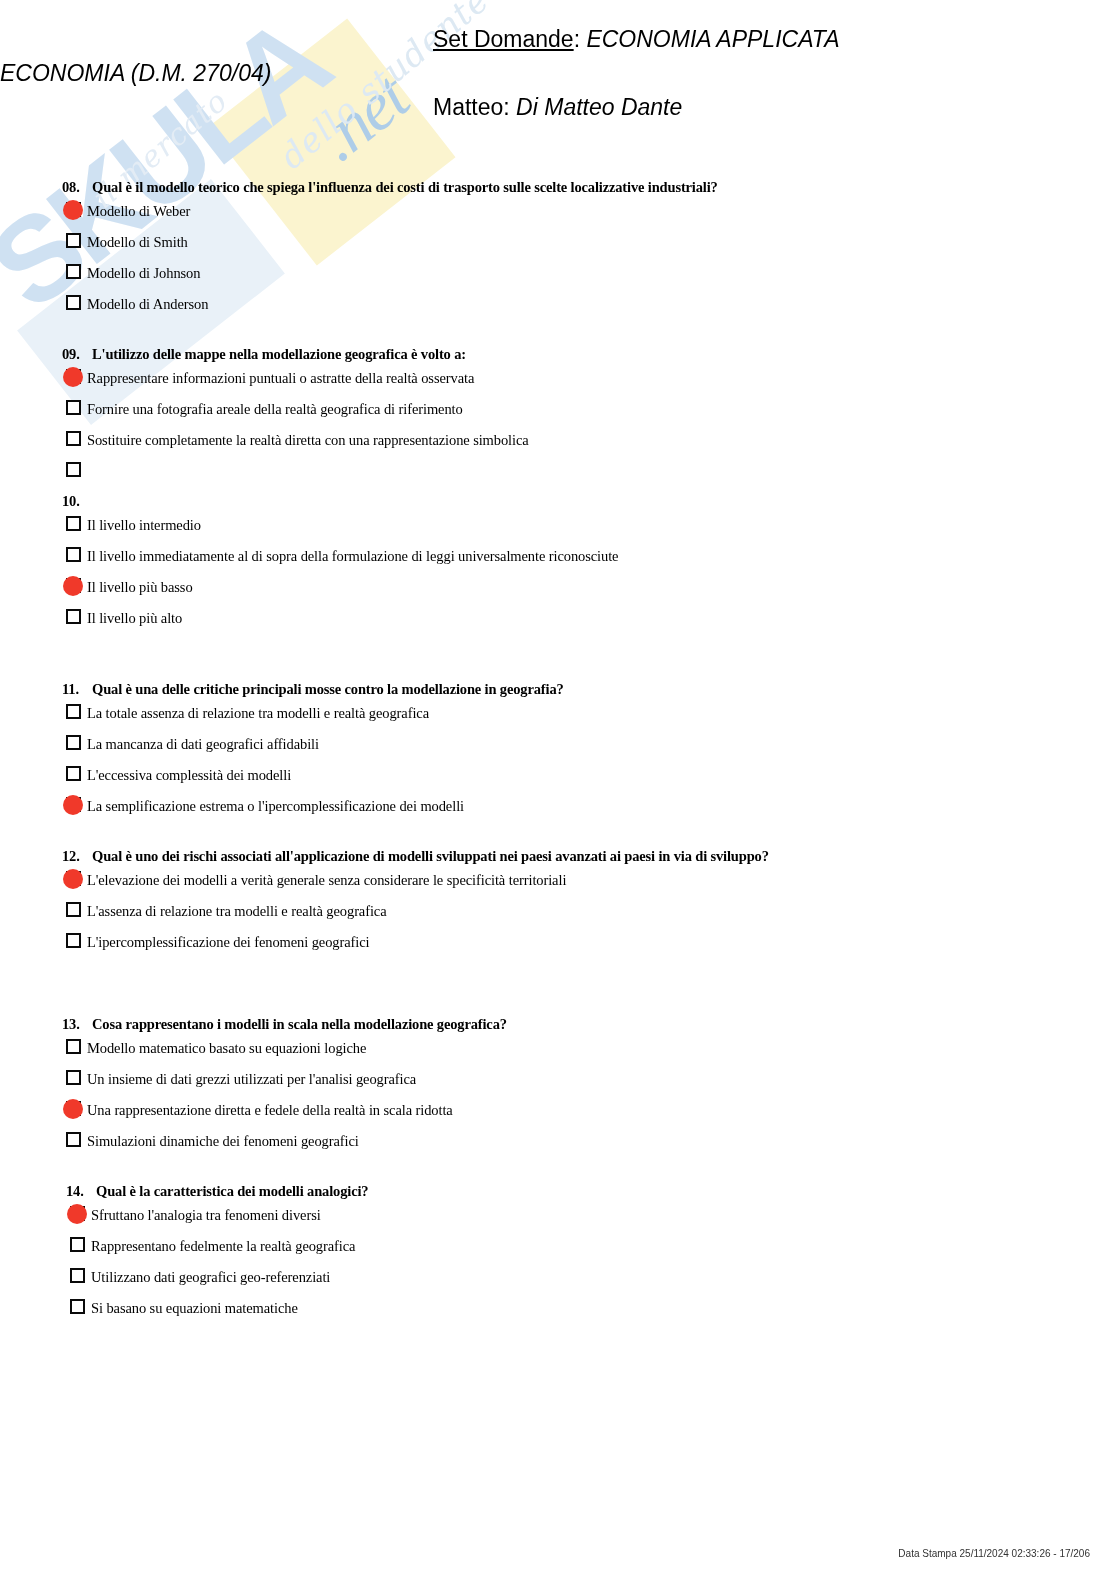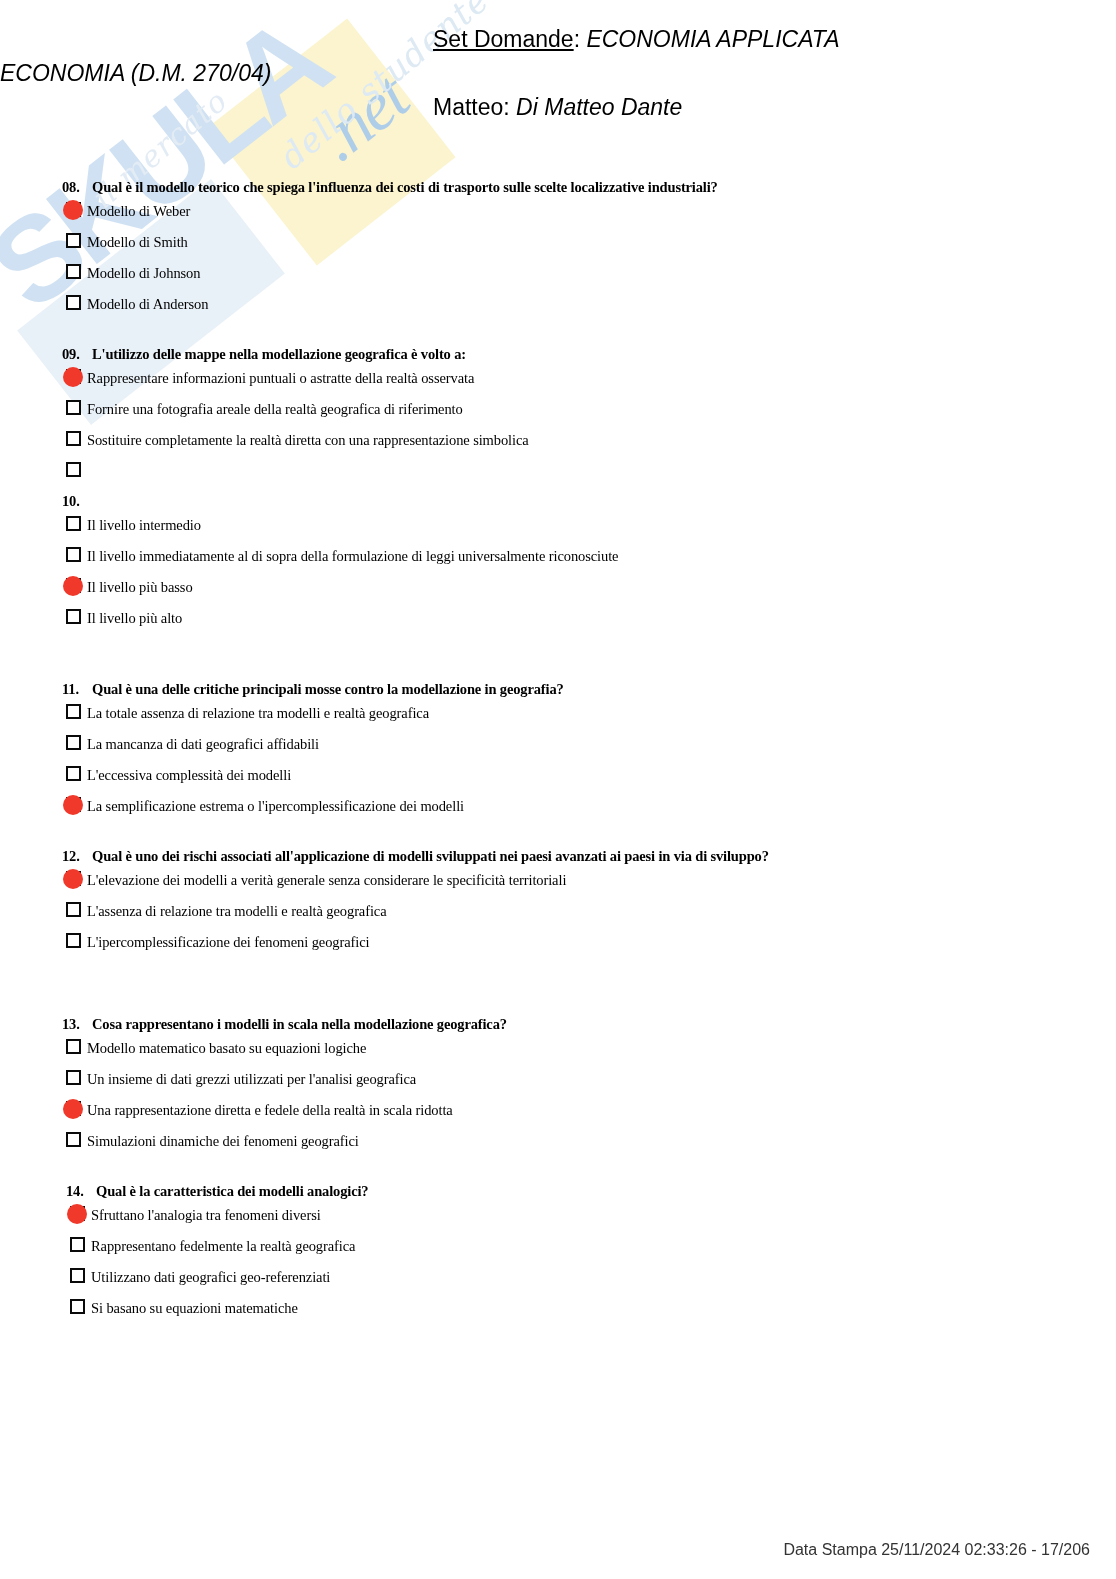--- a/index.html
+++ b/index.html
@@ -216,21 +216,21 @@
 
   
   .footer {
     position: absolute;
     left: 0;
     bottom: 20px;
     width: 1116px;
     text-align: right;
     padding-right: 26px;
     font-family: "Liberation Sans", "DejaVu Sans", sans-serif;
-    font-size: 16px;
+    font-size: 10px;
     color: #333333;
     z-index: 3;
   }
 </style>
 </head>
 <body>
 
 <div class="page">
 
   <div class="watermark">

